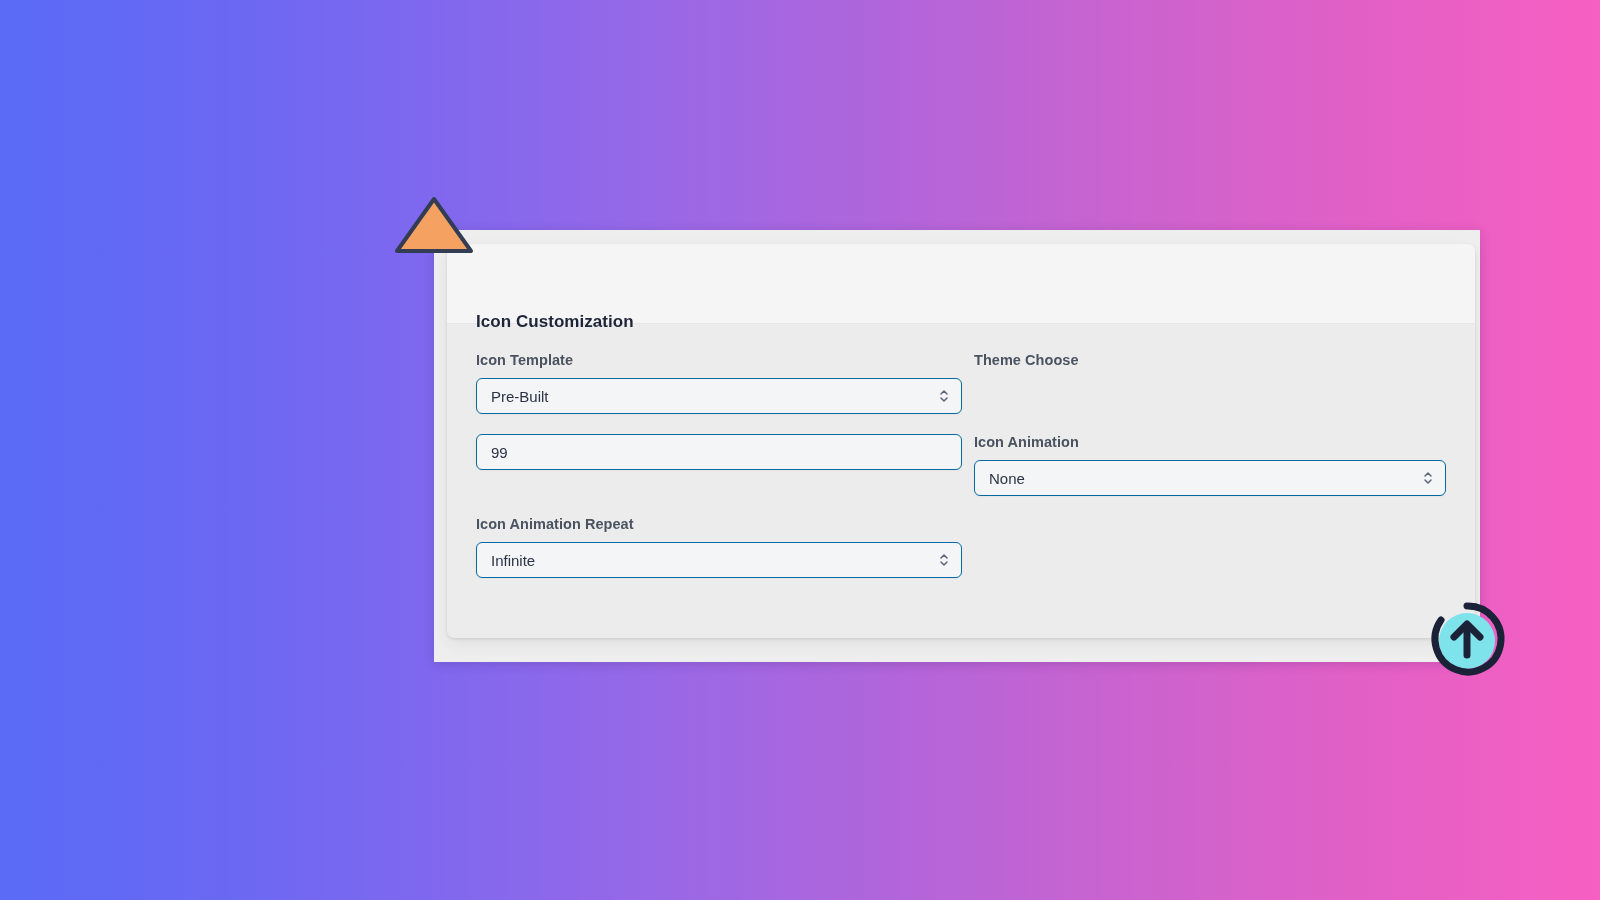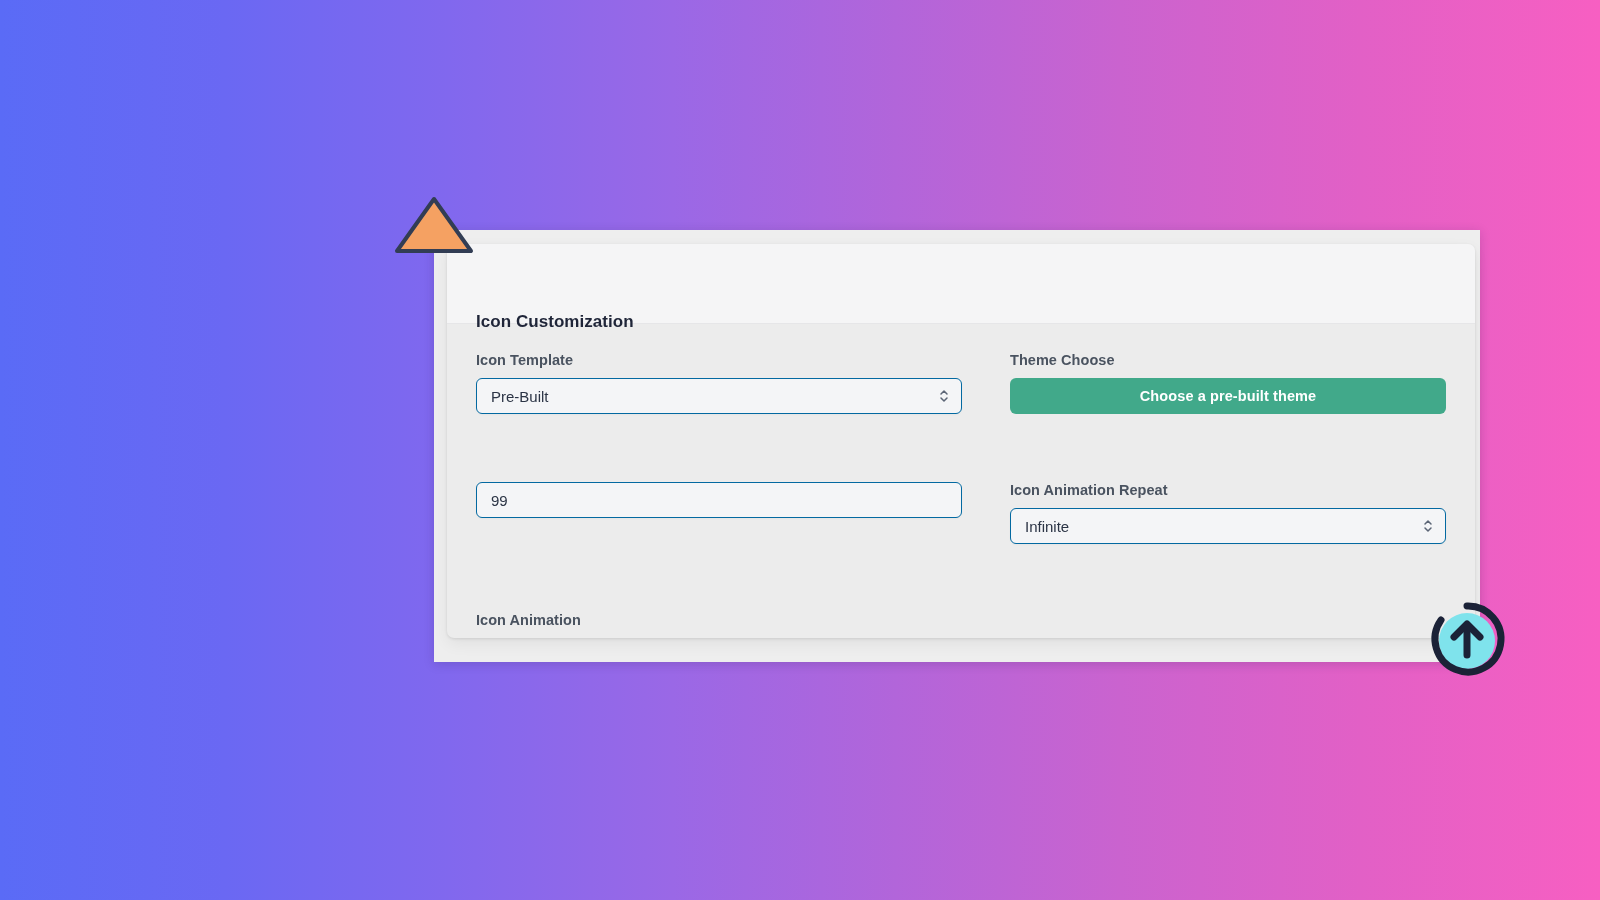--- a/index.html
+++ b/index.html
@@ -102,21 +102,20 @@
     width: 100%;
     height: 314px;
     padding: 28px 29px 0 29px;
     box-sizing: border-box;
   }
   .form-grid {
     display: grid;
     grid-template-columns: 486px 1fr;
     column-gap: 12px;
     row-gap: 0;
-    gap: 48px;
   }
   .field {
     margin-bottom: 20px;
   }
   .field-label {
     font-size: 14.5px;
     font-weight: 700;
     color: #4a5360;
     margin-bottom: 10px;
     letter-spacing: 0.05px;
@@ -215,55 +214,54 @@
                 <svg viewBox="0 0 10 16" width="10" height="16" fill="none" stroke="currentColor" stroke-width="1.5" stroke-linecap="round" stroke-linejoin="round">
                   <polyline points="2,6 5,3 8,6"></polyline>
                   <polyline points="2,10 5,13 8,10"></polyline>
                 </svg>
               </span>
             </div>
           </div>
 
           <div class="field">
             <div class="field-label">Theme Choose</div>
-            <button class="theme-button">Choose a pre-built theme</button>
           </div>
 
           <div class="field">
             <div class="control">
               <span class="value">99</span>
+            </div>
+          </div>
+
+          <div class="field">
+            <div class="field-label">Icon Animation</div>
+            <div class="control select">
+              <span class="value">None</span>
+              <span class="stepper-icon">
+                <svg viewBox="0 0 10 16" width="10" height="16" fill="none" stroke="currentColor" stroke-width="1.5" stroke-linecap="round" stroke-linejoin="round">
+                  <polyline points="2,6 5,3 8,6"></polyline>
+                  <polyline points="2,10 5,13 8,10"></polyline>
+                </svg>
+              </span>
             </div>
           </div>
 
           <div class="field">
             <div class="field-label">Icon Animation Repeat</div>
             <div class="control select">
               <span class="value">Infinite</span>
               <span class="stepper-icon">
                 <svg viewBox="0 0 10 16" width="10" height="16" fill="none" stroke="currentColor" stroke-width="1.5" stroke-linecap="round" stroke-linejoin="round">
                   <polyline points="2,6 5,3 8,6"></polyline>
                   <polyline points="2,10 5,13 8,10"></polyline>
                 </svg>
               </span>
             </div>
           </div>
 
-          <div class="field">
-            <div class="field-label">Icon Animation</div>
-            <div class="control select">
-              <span class="value">None</span>
-              <span class="stepper-icon">
-                <svg viewBox="0 0 10 16" width="10" height="16" fill="none" stroke="currentColor" stroke-width="1.5" stroke-linecap="round" stroke-linejoin="round">
-                  <polyline points="2,6 5,3 8,6"></polyline>
-                  <polyline points="2,10 5,13 8,10"></polyline>
-                </svg>
-              </span>
-            </div>
-          </div>
-
           <div class="field"></div>
 
         </div>
       </div>
 
     </div>
   </div>
 
   <div id="triangle-marker">
     <svg width="82" height="62" viewBox="0 0 82 62">

